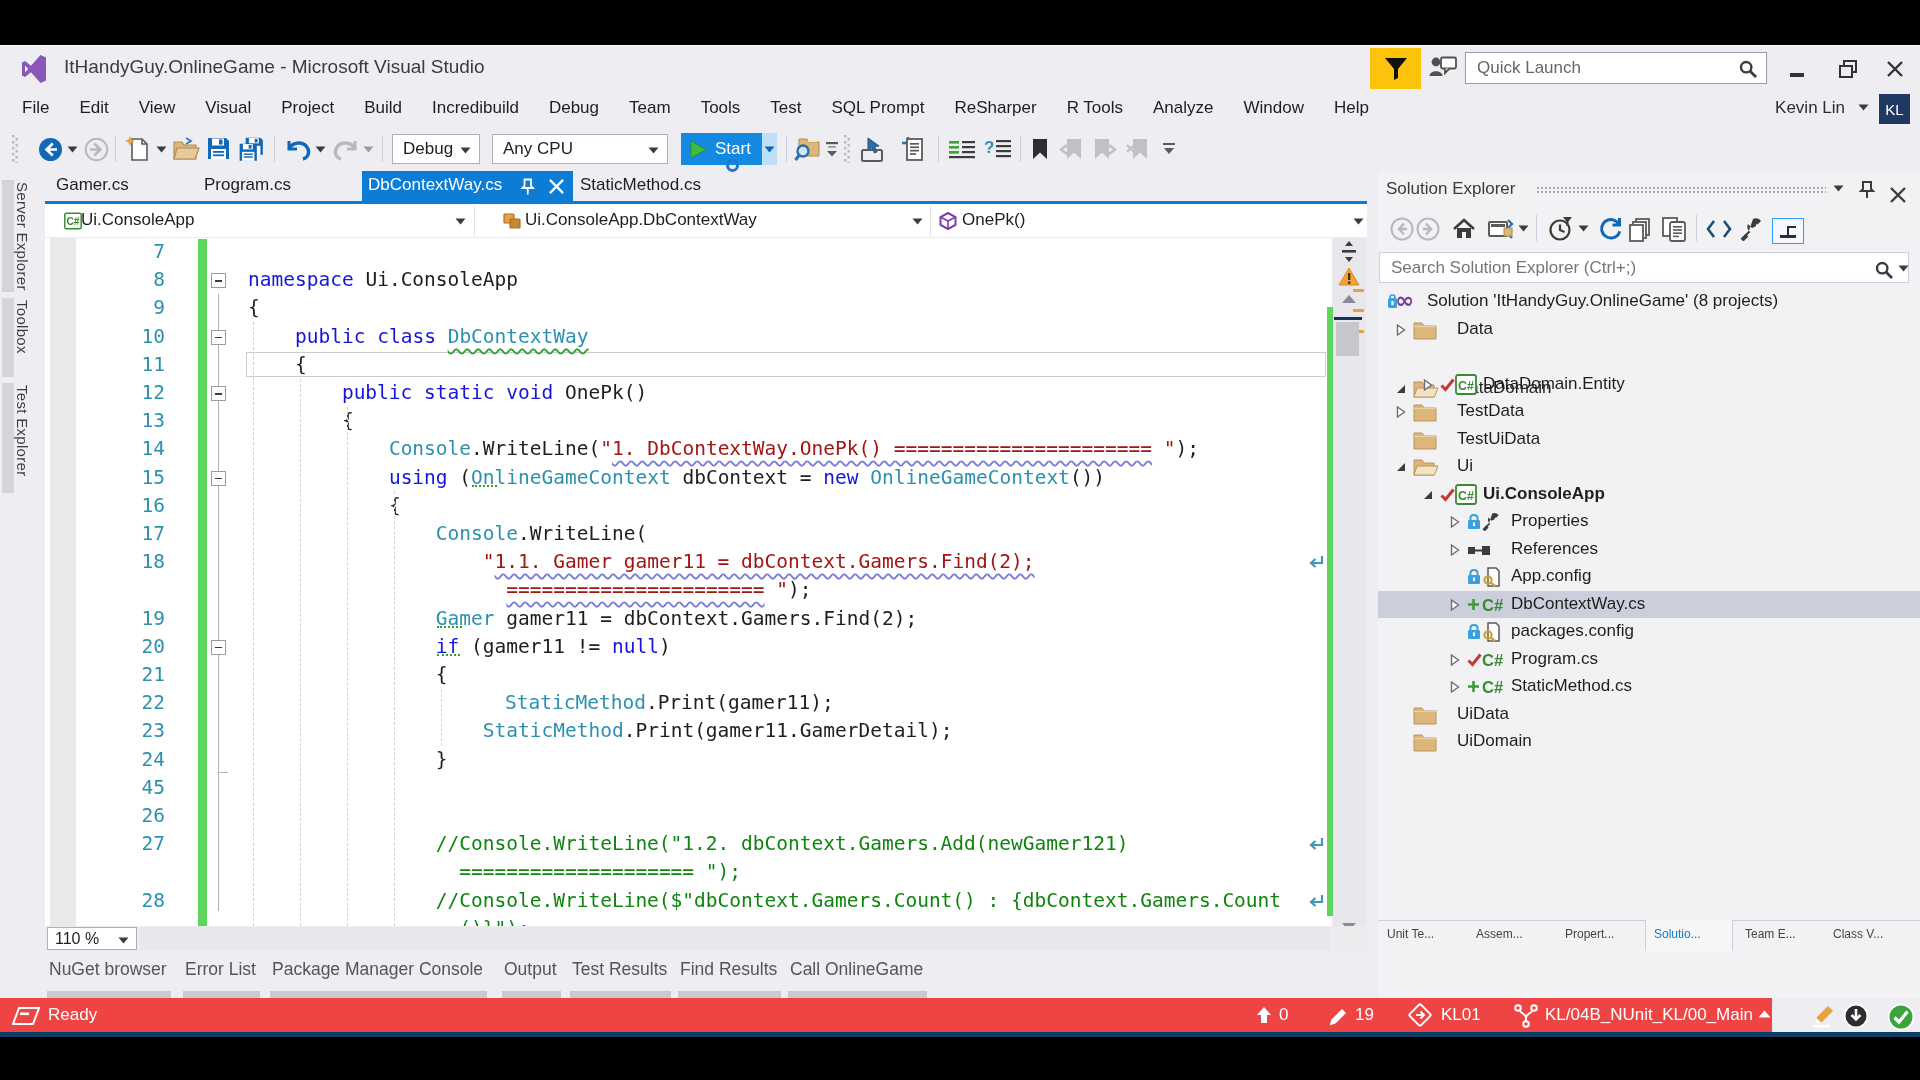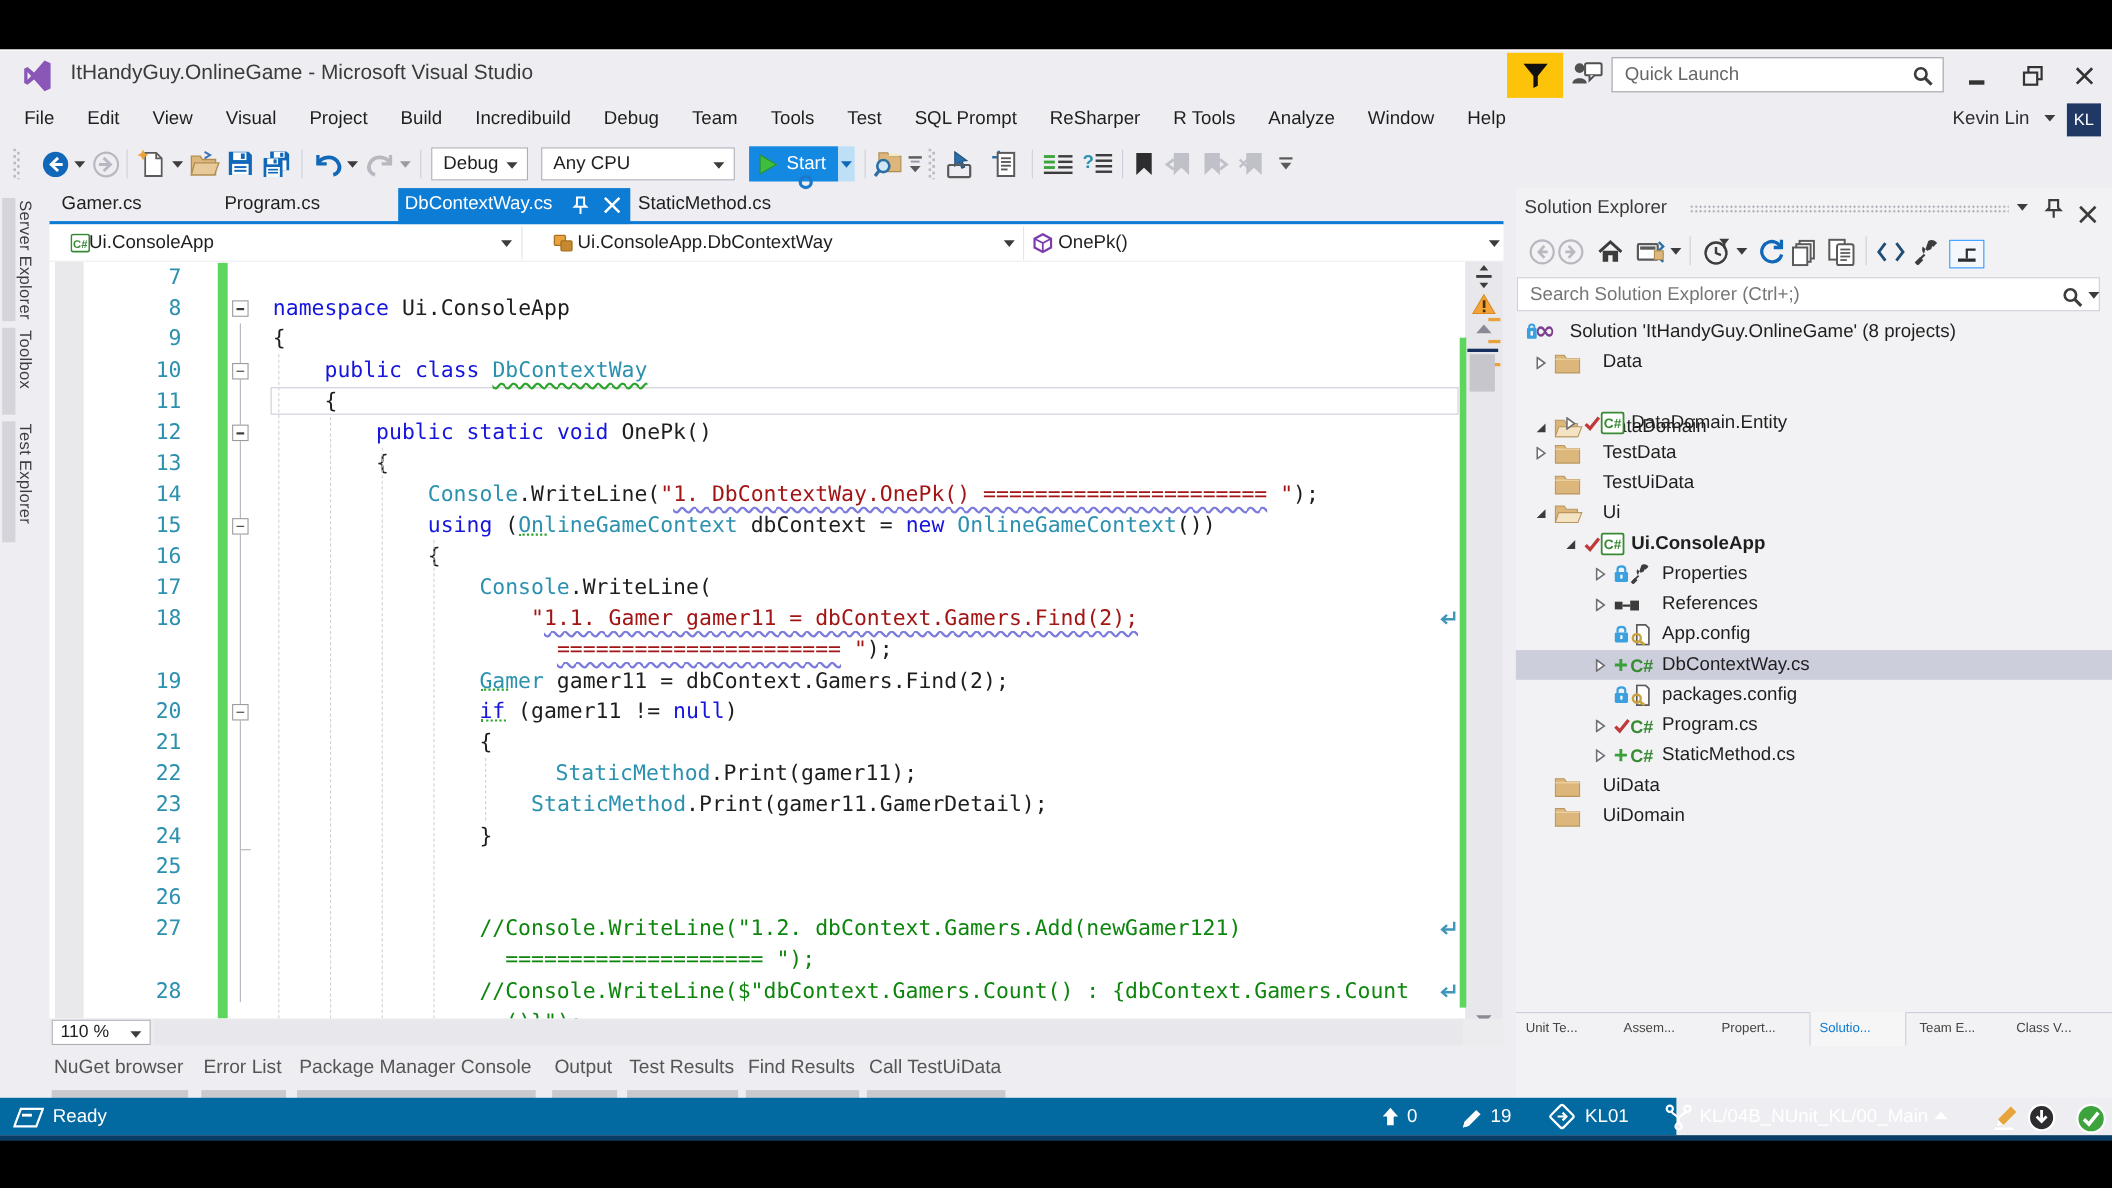--- a/index.html
+++ b/index.html
@@ -121,21 +121,21 @@
   #se-active-btab { position:absolute; left:267px; top:749px; width:88px; height:31px; background:#F6F6F6;
     border-left:1px solid #CCCEDB; border-right:1px solid #CCCEDB; border-bottom:1px solid #F6F6F6; }
   .se-btab.active { color:#0C7CD5; }
 
   
   #bottom-tabs { position:absolute; left:0; top:907px; width:1367px; height:45px; }
   .bh-tab { position:absolute; top:6px; font-size:17.5px; color:#555; white-space:nowrap; }
   .bh-tab::after { content:""; position:absolute; left:-2px; right:-4px; top:32px; height:11px; background:#C9C9CF; }
 
   
-  #statusbar { position:absolute; left:0; top:952px; width:1524px; height:34px; background:#0369a1; color:#fff;text-align:right; }
+  #statusbar { position:absolute; left:0; top:952px; width:1772px; height:34px; background:#ef4444; color:#fff;text-align:right; }
   #statusbar-edge { position:absolute; left:0; top:986px; width:1920px; height:5px; background:#0A3C64; }
   .st { position:absolute; font-size:17px; color:#fff; white-space:nowrap; }
 </style>
 </head>
 <body>
 
 <div id="app">
 
   <div id="titlebar">
     <div id="vs-logo">
@@ -624,21 +624,21 @@
           </div>
           <div class="crow" style="top: 479.4px;">
             <span class="lnum">23</span>
             <span class="ctext" style="left:437.8px"><span class="tk-y">StaticMethod</span><span class="tk-p">.Print(gamer11.GamerDetail);</span></span>
           </div>
           <div class="crow" style="top: 507.6px;">
             <span class="lnum">24</span>
             <span class="ctext" style="left:390.8px"><span class="tk-p">}</span></span>
           </div>
           <div class="crow" style="top: 535.8px;">
-            <span class="lnum">25</span>
+            <span class="lnum">45</span>
             <span class="ctext" style="left:203.0px"></span>
           </div>
           <div class="crow" style="top: 564px;">
             <span class="lnum">26</span>
             <span class="ctext" style="left:203.0px"></span>
           </div>
           <div class="crow" style="top: 592.2px;">
             <span class="lnum">27</span>
             <span class="ctext" style="left:390.8px"><span class="tk-c">//Console.WriteLine("1.2. dbContext.Gamers.Add(newGamer121)</span></span>
             <span class="wrap-arrow" style="top:5px">
@@ -1129,21 +1129,21 @@
       </div>
   </div>
 
   <div id="bottom-tabs">
       <div class="bh-tab" style="left: 49px;">NuGet browser</div>
       <div class="bh-tab" style="left: 185px;">Error List</div>
       <div class="bh-tab" style="left: 272px;">Package Manager Console</div>
       <div class="bh-tab" style="left: 504px;">Output</div>
       <div class="bh-tab" style="left: 572px;">Test Results</div>
       <div class="bh-tab" style="left: 680px;">Find Results</div>
-      <div class="bh-tab" style="left: 790px;">Call TestUiData</div>
+      <div class="bh-tab" style="left: 790px;">Call OnlineGame</div>
     </div>
 
   <div id="statusbar">
     <div class="abs" style="left:12px;top:8px">
         <svg width="28" height="20" viewBox="0 0 28 20">
           <path d="M7 2 L27 2 L21 18 L1 18 Z" fill="none" stroke="#fff" stroke-width="2"></path>
           <rect x="8" y="6.5" width="9" height="2.6" fill="#fff"></rect>
         </svg>
       </div>
     <div class="st" style="left:48px;top:7px">Ready</div>

